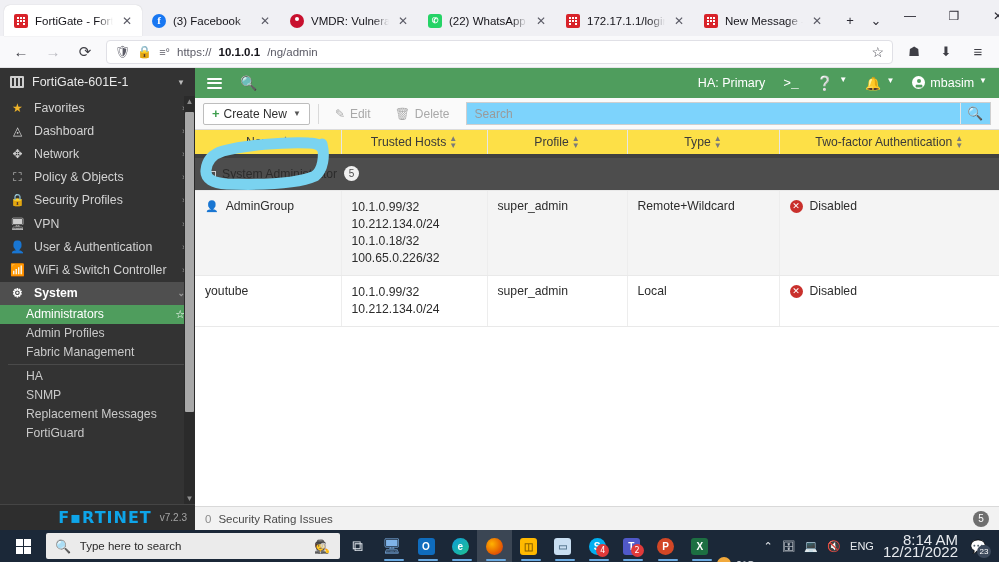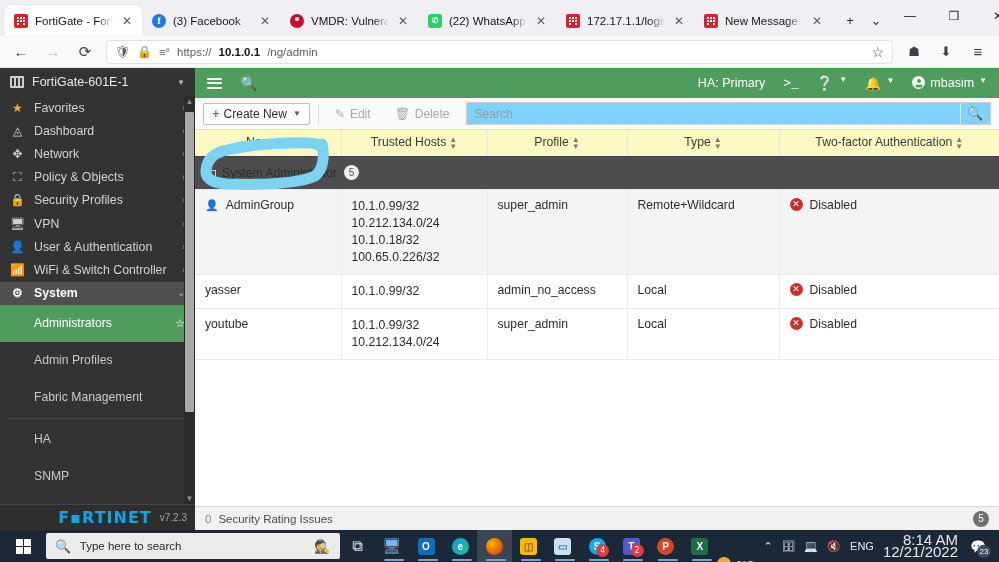--- a/index.html
+++ b/index.html
@@ -90,22 +90,22 @@
     background: repeating-linear-gradient(90deg, #333 0 2px, transparent 2px 4px); }
   .device-caret { margin-left: auto; font-size: 8px; color: #bbb; }
 
   .nav-scroll { flex: 1; overflow: hidden; position: relative; }
   .nav-item { height: 23.2px; display: flex; align-items: center; gap: 9px;
     padding: 0 10px; font-size: 12.3px; color: #d2d2d2; white-space: nowrap; }
   .nav-item .ico { width: 15px; text-align: center; font-size: 12px; color: #cfcfcf; flex: none; }
   .nav-item .chev { margin-left: auto; font-size: 9px; color: #9a9a9a; }
   .nav-item.active-parent { background: #4f4f4f; color: #fff; font-weight: bold; }
   .nav-item.active-parent .ico { color: #fff; }
-  .sub-item { height: 37px; display: flex; align-items: center;
-    padding: 0 10px 0 34px; font-size: 12.2px; color: #c9c9c9; }
+  .sub-item { height: 19px; display: flex; align-items: center;
+    padding: 0 10px 0 26px; font-size: 12.2px; color: #c9c9c9; }
   .sub-item.selected { background: #4f9d5d; color: #ffffff; }
   .sub-item .star { margin-left: auto; font-size: 11px; color: #ffffff; }
   .sub-divider { height: 1px; background: #4a4a4a; margin: 2px 8px; }
 
   .sidebar-scrollbar { position: absolute; right: 0; top: 28px; bottom: 26px;
     width: 11px; background: #2b2b2b; }
   .sb-arrow { height: 11px; color: #8d8d8d; font-size: 8px; text-align: center;
     line-height: 11px; }
   .sb-track { position: absolute; left: 0; right: 0; top: 11px; bottom: 11px; }
   .sb-thumb { position: absolute; left: 1px; width: 9px; background: #a8a8a8;
@@ -148,21 +148,21 @@
     display: flex; align-items: center; }
   .search-wrap input { flex: 1; border: 0; outline: 0; height: 100%; padding: 0 8px;
     font-size: 12px; font-family: "Liberation Sans", sans-serif; color: #333; background: transparent; }
   .search-wrap input::placeholder { color: #9a9a9a; }
   .search-go { width: 30px; height: 100%; display: flex; align-items: center;
     justify-content: center; border-left: 1px solid #e6e6e6; font-size: 13px; color: #222; }
 
   
   .table-area { flex: 1; overflow: hidden; position: relative; background: #fff; }
   table.admins { width: 100%; border-collapse: collapse; table-layout: fixed; }
-  table.admins th { height: 26px; background: #fef9c3; border-bottom: 1px solid #404040;
+  table.admins th { height: 26px; background: #fde047; border-bottom: 4px solid #404040;
     border-right: 1px solid #e6e6e6; font-size: 12.2px; font-weight: normal; color: #3a3a3a;
     text-align: center; }
   table.admins th:last-child { border-right: 0; }
   .sortic { display: inline-block; font-size: 8px; line-height: 7px; color: #7a7a7a;
     vertical-align: middle; margin-left: 3px; }
   .grouprow td { background: #4d4d4d; color: #fff; height: 24px; font-size: 12.2px;
     padding: 0 8px; }
   .grouprow .collapse-box { display: inline-flex; align-items: center;
     justify-content: center; width: 11px; height: 11px; border: 1px solid #cfcfcf;
     font-size: 9px; line-height: 9px; color: #fff; margin-right: 6px; vertical-align: -1px; }
@@ -494,38 +494,20 @@
             <td>
               <span class="status-cell">
                 <span class="x-badge">✕</span>
                 <span>Disabled</span>
               </span>
             </td>
           </tr>
 
 
 
-          <tr>
-            <td>
-              <span class="name-cell">
-                  <span>yasser</span>
-                </span>
-            </td>
-            <td>
-              <div class="host-line">10.1.0.99/32</div>
-            </td>
-            <td>admin_no_access</td>
-            <td>Local</td>
-            <td>
-              <span class="status-cell">
-                <span class="x-badge">✕</span>
-                <span>Disabled</span>
-              </span>
-            </td>
-          </tr>
 
           <tr>
             <td>
               <span class="name-cell">
                   <span>youtube</span>
                 </span>
             </td>
             <td>
               <div class="host-line">10.1.0.99/32</div>
               <div class="host-line">10.212.134.0/24</div>

